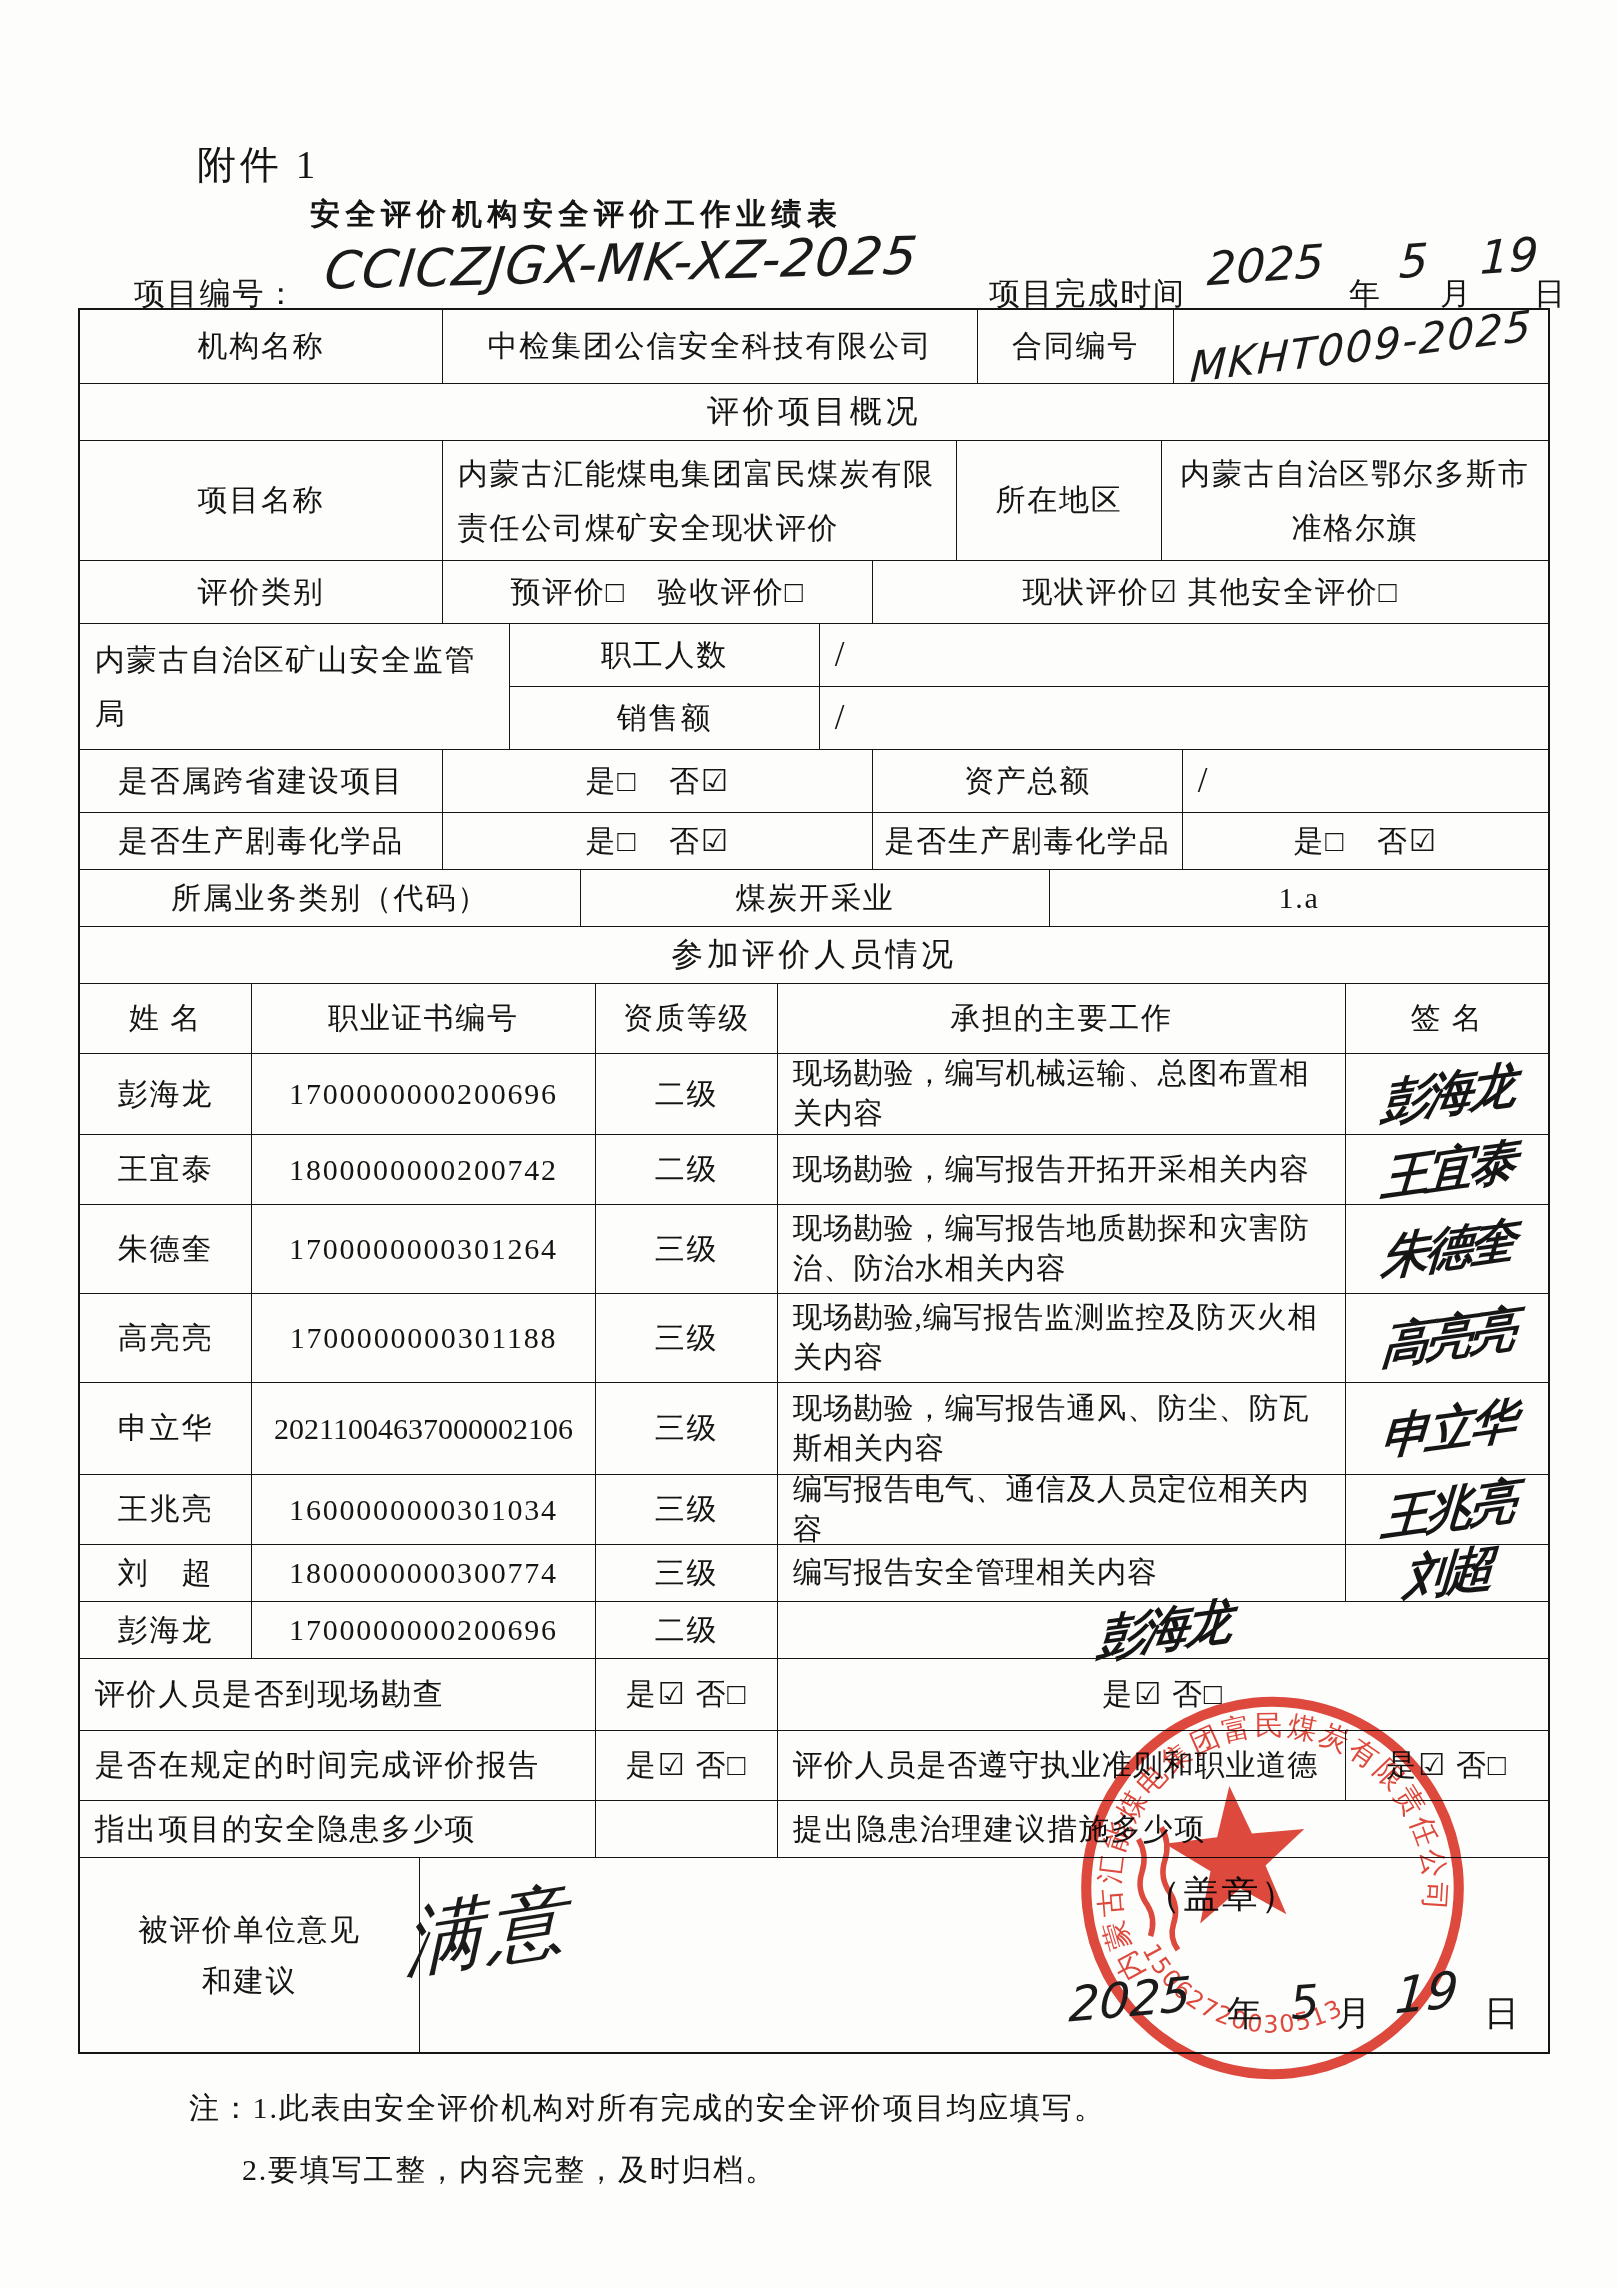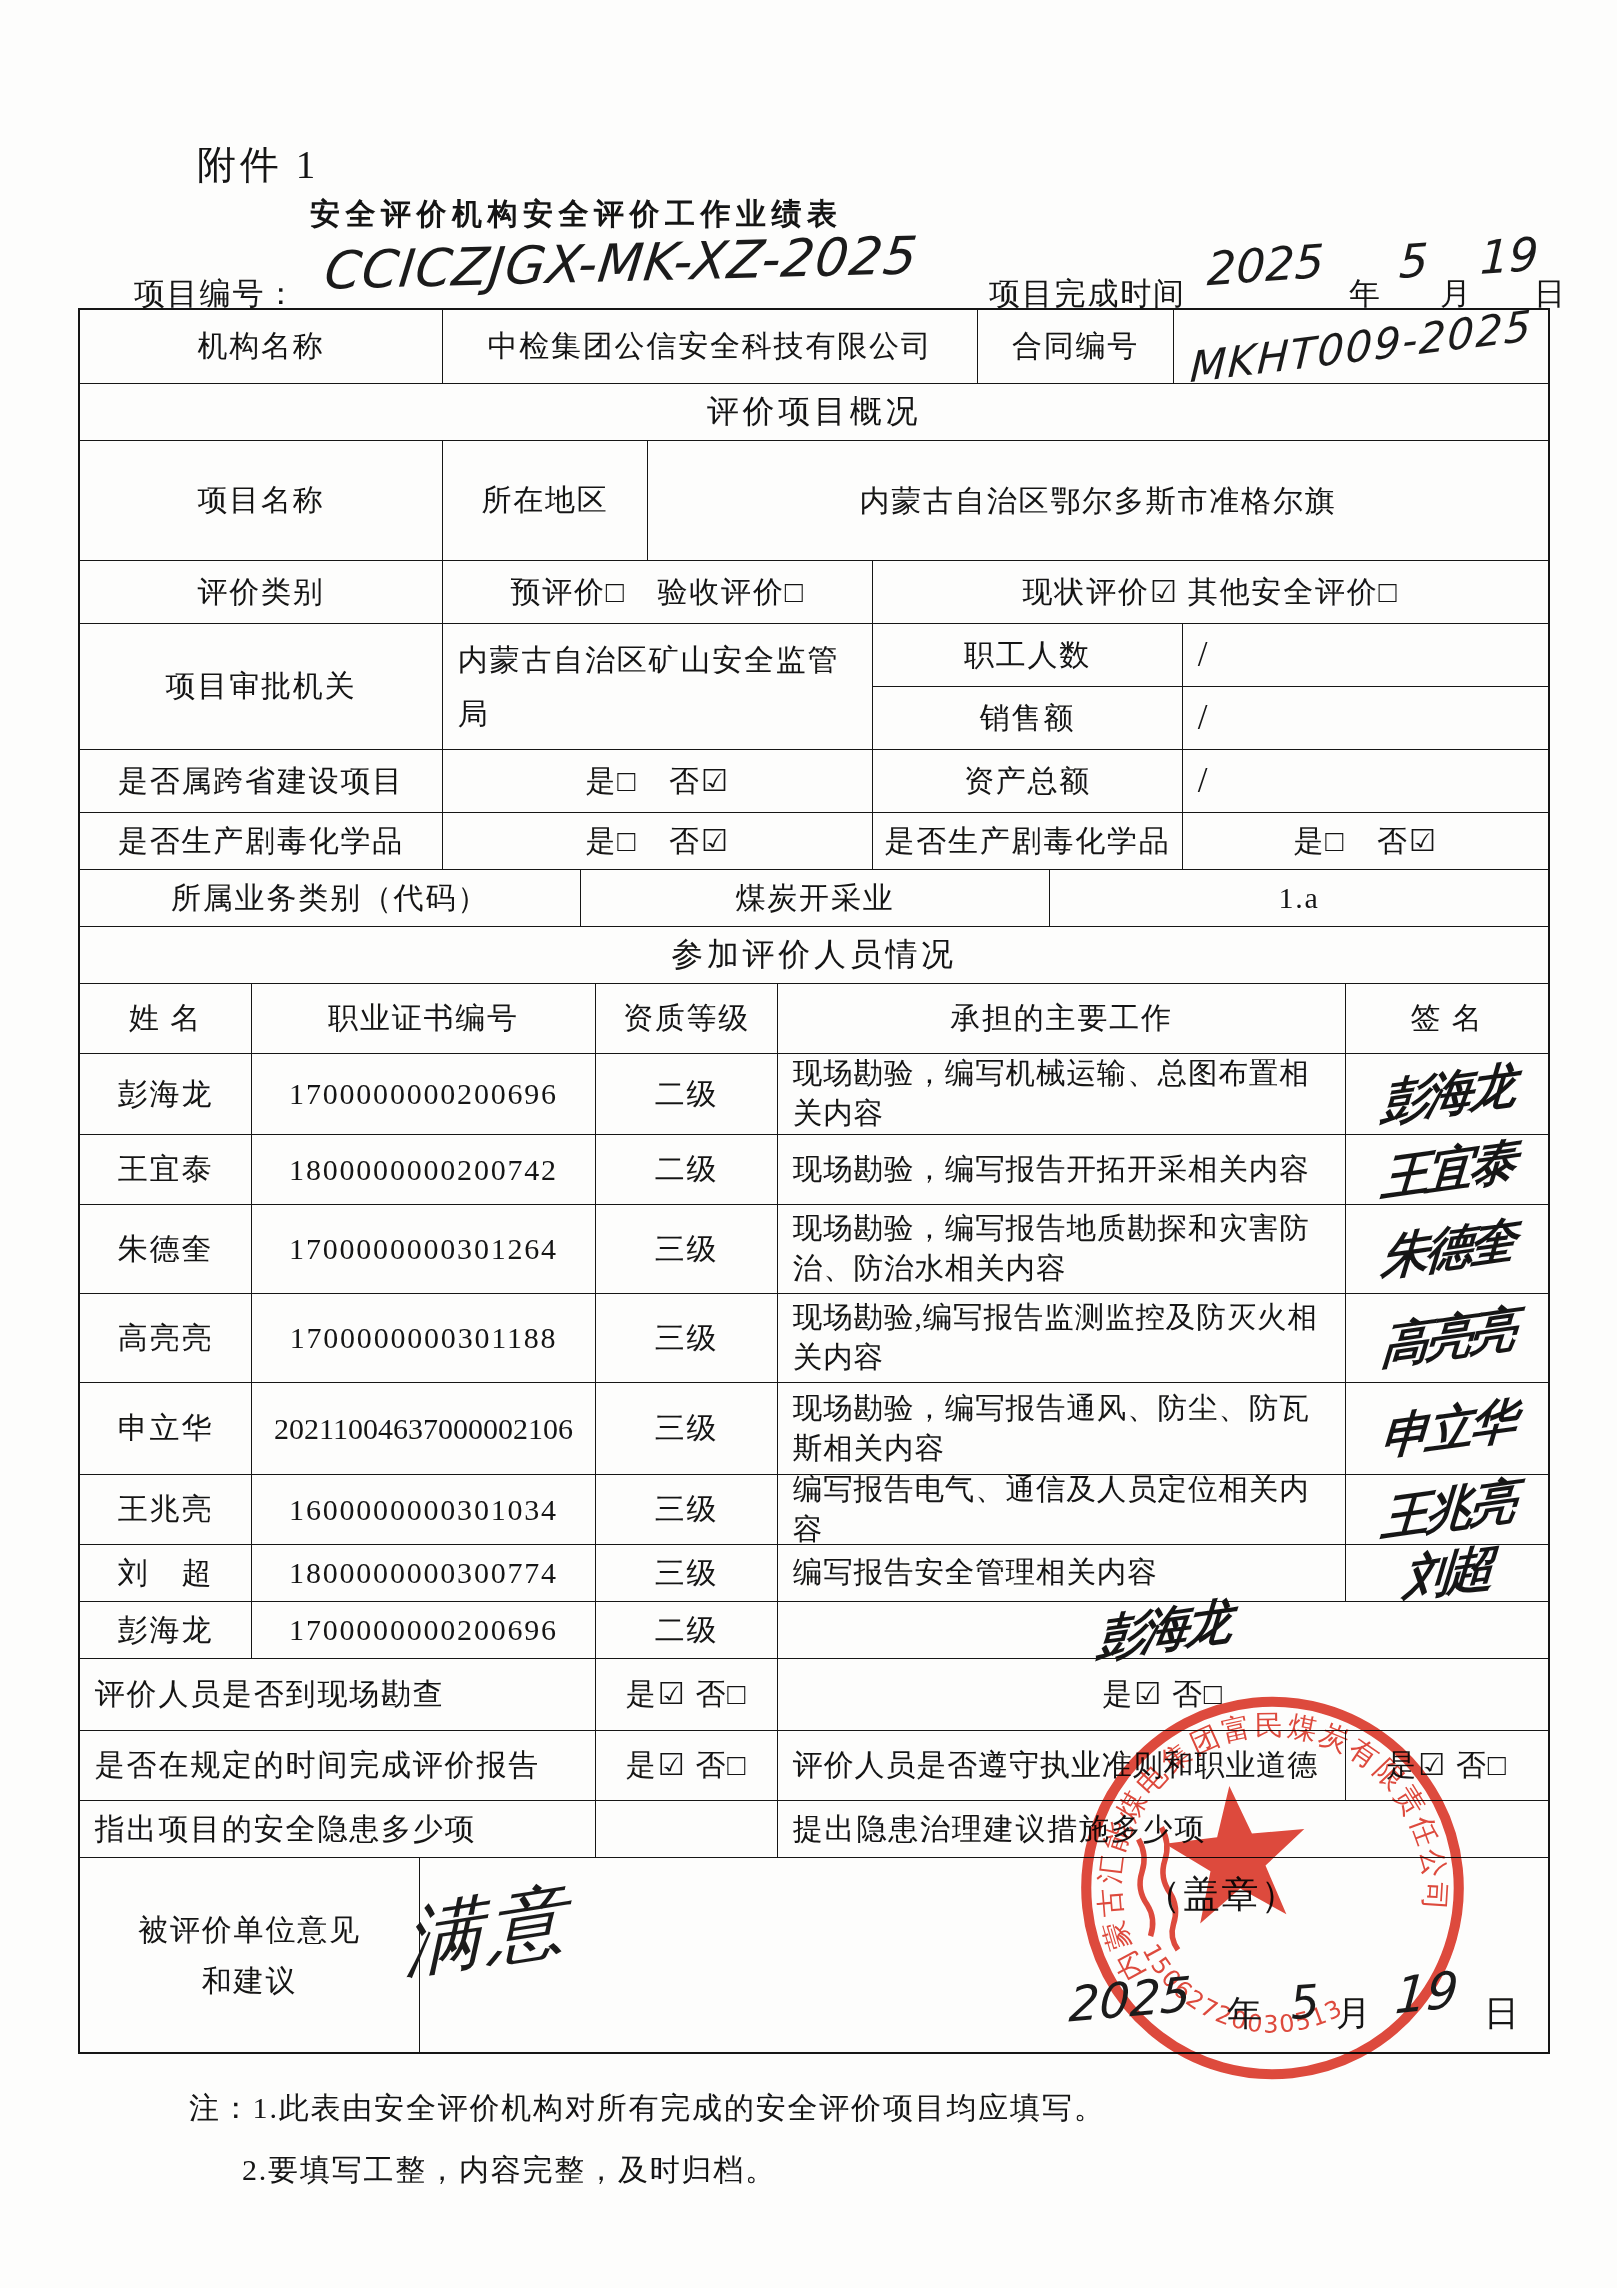--- a/index.html
+++ b/index.html
@@ -87,32 +87,32 @@
         <span class="hw hw-contract">MKHT009-2025</span>
       </div>
   </div>
 
   <div class="row" style="height:57px">
     <div class="full">评价项目概况</div>
   </div>
 
   <div class="row" style="height:120px">
     <div class="c" style="flex-basis:363px">项目名称</div>
+    <div class="c left lh" style="flex-basis:514px">内蒙古汇能煤电集团富民煤炭有限责任公司煤矿安全现状评价</div>
     <div class="c" style="flex-basis:205px">所在地区</div>
     <div class="c last lh">内蒙古自治区鄂尔多斯市准格尔旗</div>
   </div>
 
   <div class="row" style="height:63px">
     <div class="c" style="flex-basis:363px">评价类别</div>
     <div class="c" style="flex-basis:430px">预评价□　验收评价□</div>
     <div class="c last">现状评价☑  其他安全评价□</div>
   </div>
 
   <div class="row" style="height:126px">
-    <div class="c" style="flex-basis:363px">项目审批机关</div>
     <div class="c left lh" style="flex-basis:430px">内蒙古自治区矿山安全监管局</div>
     <div class="sub">
       <div class="srow">
         <div class="c" style="flex-basis:310px">职工人数</div>
         <div class="c last left slash">/</div>
       </div>
       <div class="srow">
         <div class="c" style="flex-basis:310px">销售额</div>
         <div class="c last left slash">/</div>
       </div>

